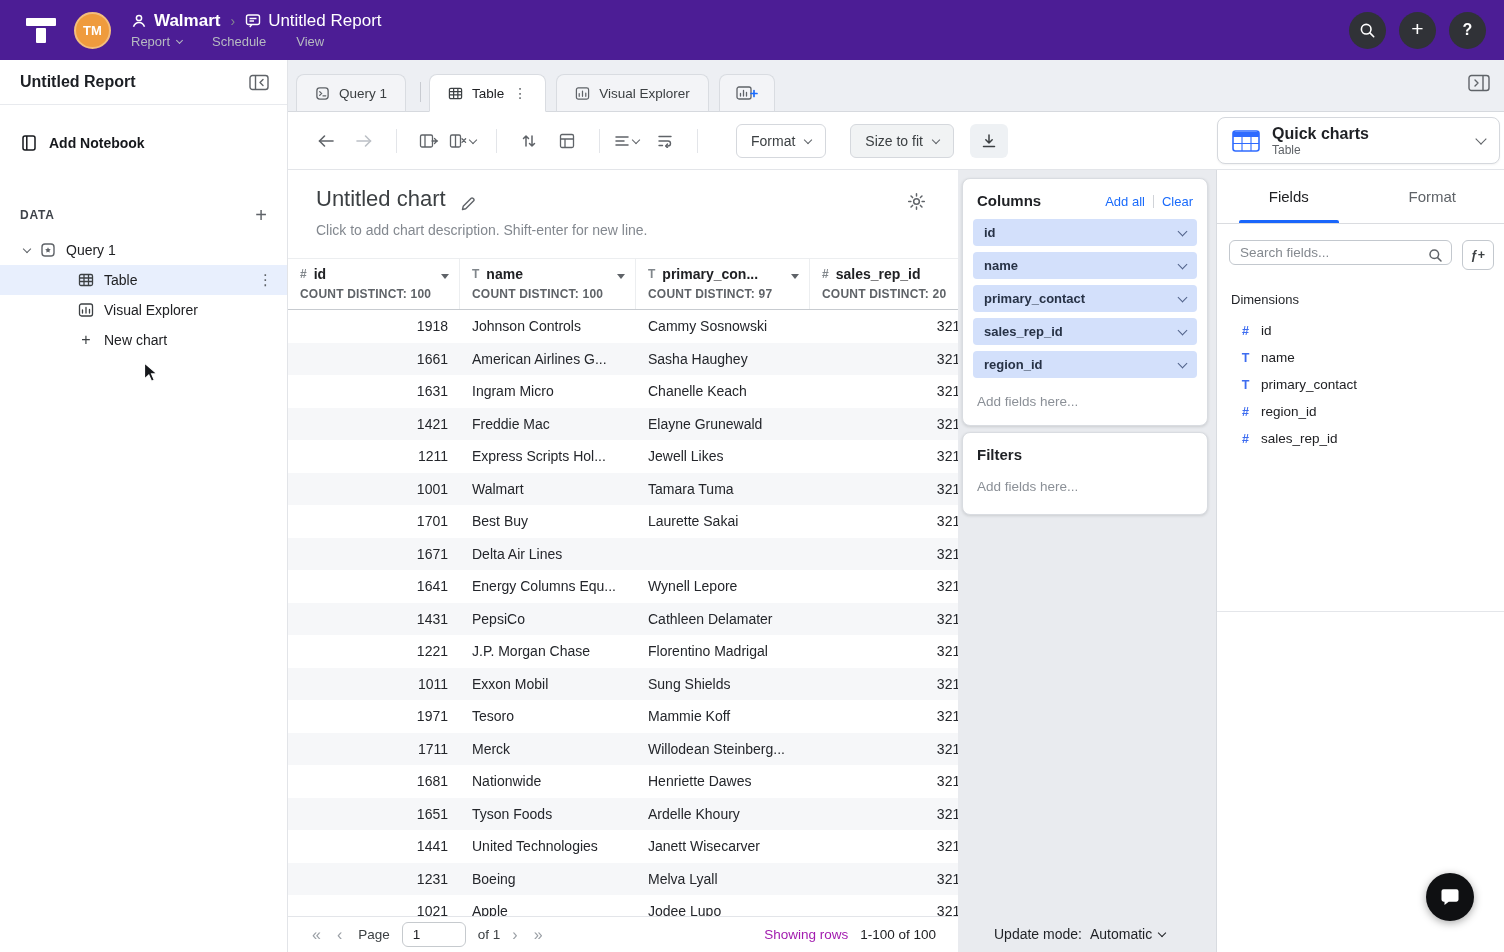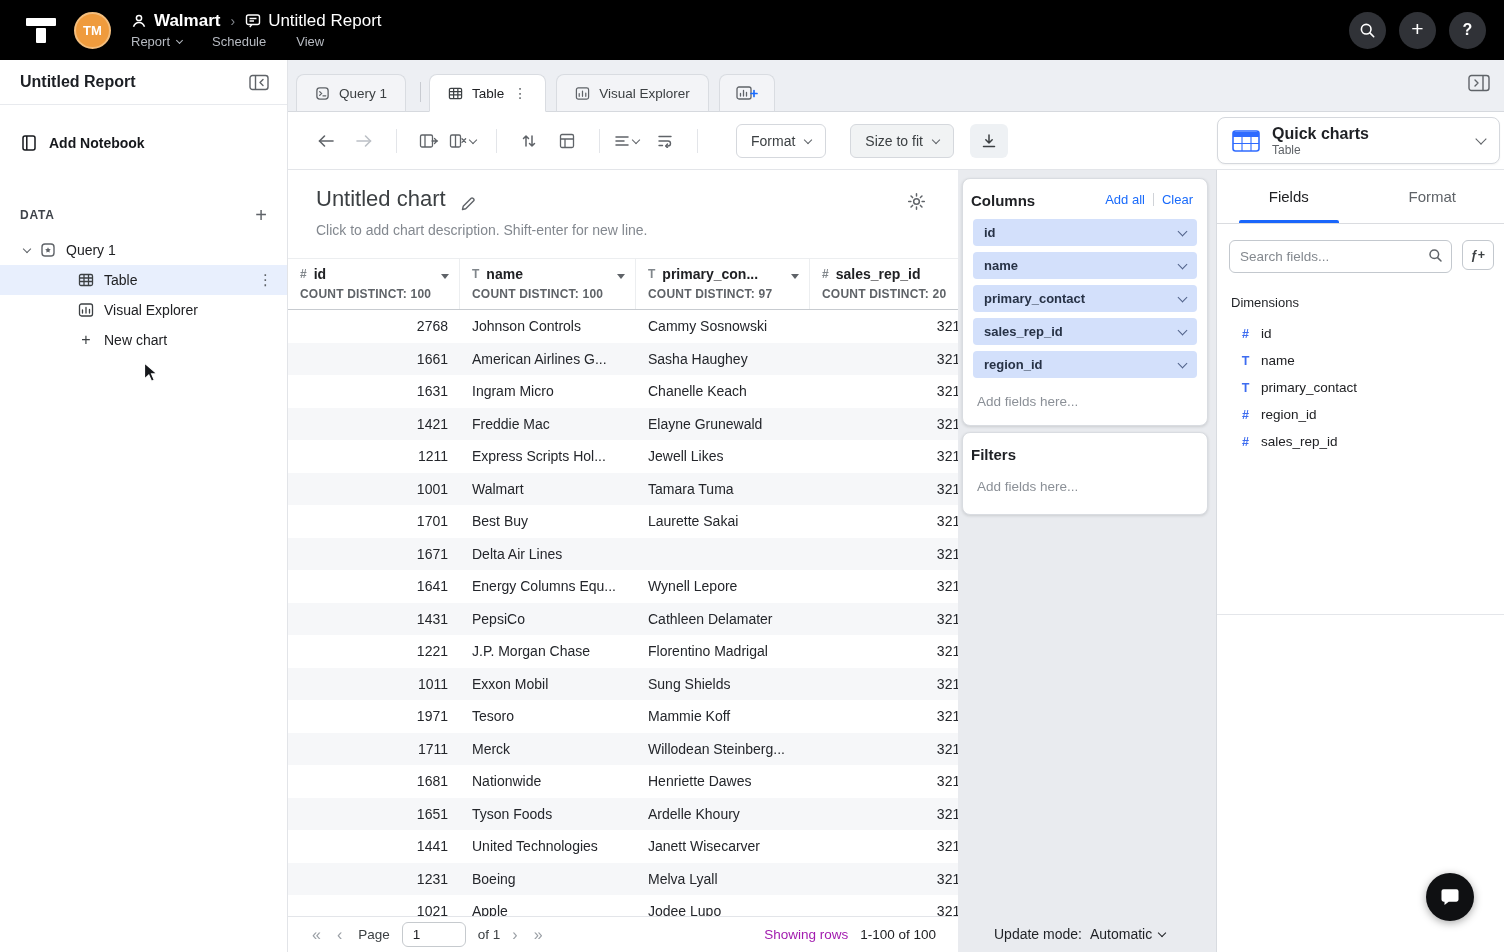--- a/index.html
+++ b/index.html
@@ -1,21 +1,21 @@
 <!DOCTYPE html>
 <html><head>
 <meta charset="utf-8">
 <style>
 *{margin:0;padding:0;box-sizing:border-box}
 body{width:1504px;height:952px;font-family:"Liberation Sans","DejaVu Sans",sans-serif;background:#fff;position:relative;overflow:hidden;color:#202124}
 svg{display:block}
 .chev{display:inline-block;width:7px;height:7px;border-right:1.6px solid currentColor;border-bottom:1.6px solid currentColor;transform:rotate(45deg)}
 
 
-.topbar{height:60px;background:#000000;display:flex;align-items:center;padding:0 18px;position:relative;z-index:6}
+.topbar{height:60px;background:#4c1d95;display:flex;align-items:center;padding:0 18px;position:relative;z-index:6}
 .logo{margin:0 16px 0 6px;cursor:pointer}
 .avatar{width:37px;height:37px;border-radius:50%;background:#ef9b3d;border:2px solid #f3bd7c;color:#fff;font-weight:700;font-size:13px;display:flex;align-items:center;justify-content:center;margin-right:20px;flex:none}
 .crumbs{display:flex;flex-direction:column;justify-content:center;gap:3px}
 .crumb-row{display:flex;align-items:center;color:#fff;font-size:17px}
 .crumb-item{display:flex;align-items:center;gap:7px;cursor:pointer}
 .ws-name{font-weight:700}
 .rp-name{font-weight:500}
 .crumb-sep{color:#84888f;margin:0 10px;font-size:14px}
 .menu-row{display:flex;gap:30px;font-size:13px;color:#b6bac1;align-items:center}
 .menu-item{display:flex;align-items:center;gap:7px;cursor:pointer}
@@ -102,42 +102,42 @@
 .pg-label{margin-right:12px;font-weight:500}
 .page-input{width:64px;height:25px;border:1px solid #c6cace;border-radius:6px;padding:0 10px;font-size:13.5px;font-family:inherit;color:#202124;margin-right:12px}
 .pg-right{margin-left:auto;display:flex;gap:12px}
 .pg-show-label{color:#a21caf}
 .pg-show-range{color:#202124}
 
 
 .panel{position:absolute;left:4px;width:246px;background:#fff;border:1px solid #d9dce1;border-radius:8px;box-shadow:0 1px 3px rgba(60,64,67,.18)}
 .panel.columns{top:8px}
 .panel.filters{top:262px;padding-bottom:14px}
-.panel-head{display:flex;align-items:flex-start;padding:13px 14px 10px 8px}
+.panel-head{display:flex;align-items:flex-end;padding:13px 14px 10px 14px}
 .panel-title{font-size:15px;font-weight:700;color:#1f2125}
 .panel-links{margin-left:auto;display:flex;align-items:center;gap:8px;font-size:13px}
 .blue-link{color:#1a6bfb;cursor:pointer}
 .link-sep{width:1px;height:13px;background:#d0d3d8}
 .pill-list{padding:0 10px}
 .pill{height:27px;margin-bottom:6px;background:#d3e0fb;border-radius:4px;display:flex;align-items:center;padding:0 11px;font-size:13px;font-weight:700;color:#273246;cursor:grab}
 .pill-chev{margin-left:auto;width:7px;height:7px;color:#51628a;margin-top:-3px}
 .add-fields{padding:10px 14px 16px 14px;font-size:13.5px;color:#8b9097}
 .filters .add-fields{padding-top:6px;padding-bottom:6px}
 .update-mode{position:absolute;left:36px;bottom:10px;display:flex;align-items:center;gap:8px;font-size:14px;color:#1f2125}
 .um-value{display:flex;align-items:center;gap:7px;cursor:pointer}
 .um-chev{width:6px;height:6px;margin-top:-2px}
 
 
 .rpt-tabs{height:54px;flex:none;display:flex;border-bottom:1px solid #dadce0}
 .rpt-tab{flex:1;display:flex;align-items:center;justify-content:center;font-size:15px;color:#5f6368;position:relative;cursor:pointer}
 .rpt-tab.active{color:#202124;font-weight:500}
 .rpt-tab.active::after{content:"";position:absolute;left:50%;transform:translateX(-50%);bottom:0;width:100px;height:3px;background:#1a66fb;border-radius:2px 2px 0 0}
 .rp-search-row{display:flex;gap:10px;padding:16px 10px 0 12px}
 .rp-search-wrap{flex:1;position:relative}
-.rp-search{width:100%;height:33px;border:1px solid #c3c8ce;border-radius:6px;padding:0 30px 0 10px;font-size:13.5px;font-family:inherit;color:#202124}
+.rp-search{width:100%;height:25px;border:1px solid #c3c8ce;border-radius:6px;padding:0 30px 0 10px;font-size:13.5px;font-family:inherit;color:#202124}
 .rp-search::placeholder{color:#84898f}
 .rp-search-icon{position:absolute;right:9px;top:8px}
 .rp-fx{width:32px;height:30px;border:1px solid #c3c8ce;border-radius:6px;display:flex;align-items:center;justify-content:center;color:#3c4043;font-size:12.5px;font-weight:700;cursor:pointer;flex:none}
 .rp-section{padding:22px 16px 0 14px}
 .rp-label{font-size:13px;color:#1f2125}
 .dim-list{margin-top:10px}
 .dim{display:flex;align-items:center;gap:9px;height:27px;padding-left:8px;font-size:13.5px;color:#202124;cursor:grab}
 .dim-icon{color:#3d6cf0;font-weight:700;font-size:12.5px;width:13px;text-align:center}
 .rp-spacer{height:159px}
 .rp-divider{border-top:1px solid #e4e6ea}
@@ -464,21 +464,21 @@
             <div class="th c3">
               <div class="th-top">
                 <span class="th-type">#</span>
                 <span class="th-name">sales_rep_id</span>
               </div>
               <div class="th-meta">COUNT DISTINCT: 20</div>
             </div>
           </div>
         <div class="tbody">
             <div class="tr">
-              <div class="td c0 num">2768</div>
+              <div class="td c0 num">1918</div>
               <div class="td c1">Johnson Controls</div>
               <div class="td c2">Cammy Sosnowski</div>
               <div class="td c3 num">3215</div>
             </div>
             <div class="tr">
               <div class="td c0 num">1661</div>
               <div class="td c1">American Airlines G...</div>
               <div class="td c2">Sasha Haughey</div>
               <div class="td c3 num">3215</div>
             </div>

